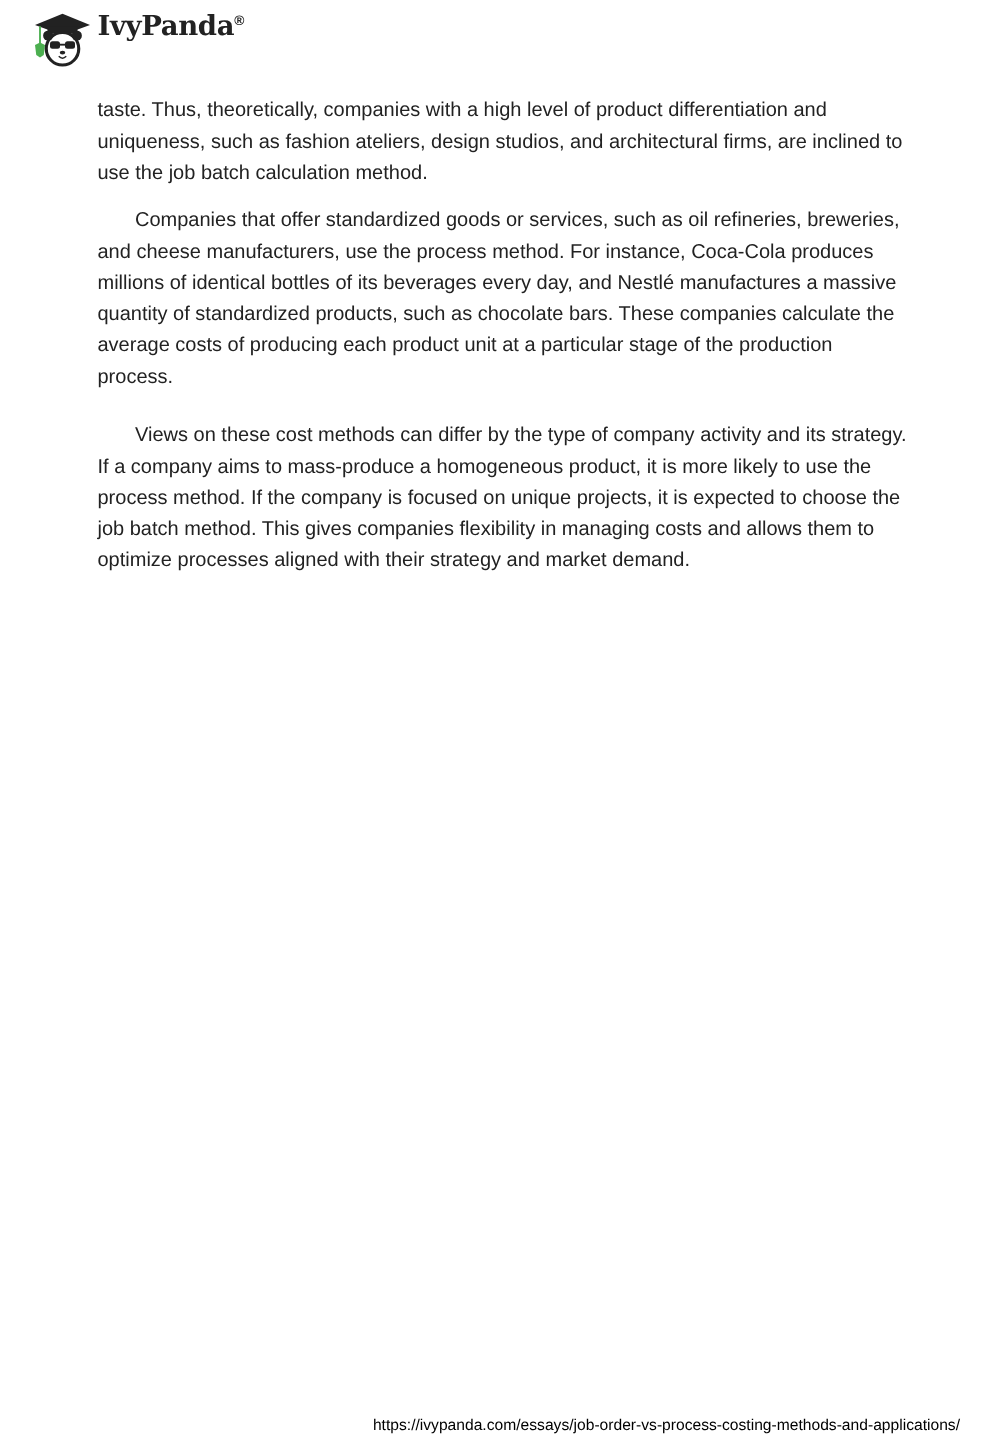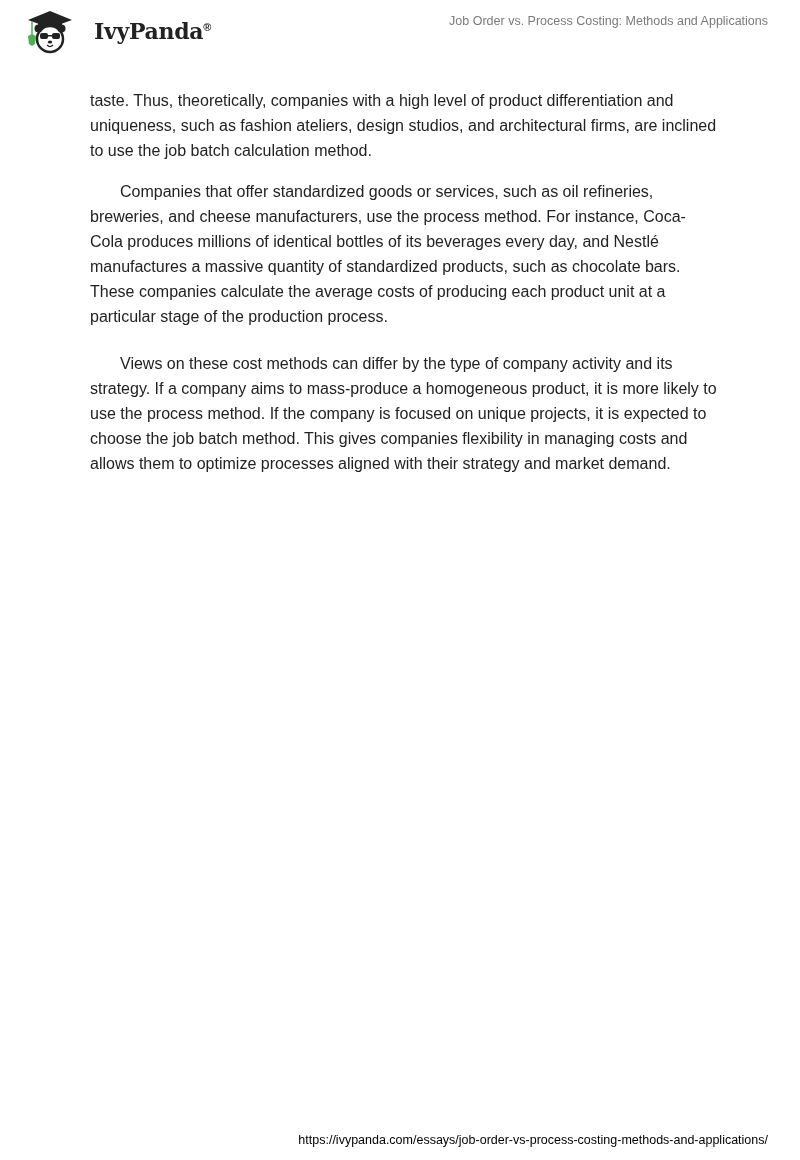--- a/index.html
+++ b/index.html
@@ -1,24 +1,24 @@
 <!DOCTYPE html>
 <html><head>
   <meta charset="utf-8">
   <style>
     html, body { margin: 0; padding: 0; background: #ffffff; }
     body { width: 800px; height: 1160px; position: relative; overflow: hidden; font-family: "Liberation Sans", sans-serif; color: #222; }
     .header { position: absolute; left: 0; top: 0; width: 800px; height: 60px; }
-    .logo { position: absolute; left: 20px; top: 8px; display: flex; align-items: center; gap: 16px; }
+    .logo { position: absolute; left: 20px; top: 8px; display: flex; align-items: flex-start; }
     .logo svg { width: 56px; height: 46px; }
     .logo-text { font-family: "DejaVu Serif", "Liberation Serif", serif; font-weight: bold; font-size: 22px; color: #222; margin-left: 2px; letter-spacing: -0.3px; }
     .logo-text sup { font-size: 11px; font-family: "Liberation Sans", sans-serif; }
     .doc-title { position: absolute; right: 32px; top: 14px; font-size: 12.5px; color: #7a7a7a; }
     .content { position: absolute; left: 74px; top: 72px; width: 660px; }
-    p { margin: 16px; font-size: 16px; line-height: 25px; color: #222; }
+    p { margin: 4px; font-size: 16px; line-height: 25px; color: #222; }
     p.indent { text-indent: 30px; }
     .p1 { margin-bottom: 13px; }
     .p2 { margin-bottom: 22px; }
     h2 { margin: 0 0 19px 0; font-size: 29px; font-weight: bold; color: #222; line-height: 36px; letter-spacing: -0.2px; }
     .footer-url { position: absolute; right: 32px; top: 1133px; font-size: 12.5px; color: #000000; margin-left: 32px; }
   </style>
 </head>
 <body>
 
 <div class="header">
@@ -37,21 +37,20 @@
 
       <rect x="20" y="25" width="8" height="6" rx="2" fill="#222"></rect>
       <rect x="32" y="25" width="8" height="6" rx="2" fill="#222"></rect>
       <rect x="27" y="27" width="6" height="1.5" fill="#222"></rect>
 
       <ellipse cx="30" cy="34" rx="2.2" ry="1.5" fill="#222"></ellipse>
       <path d="M27,37 Q30,40 33,37" stroke="#222" stroke-width="1.2" fill="none"></path>
     </svg>
     <span class="logo-text"><span>IvyPanda</span><sup>®</sup></span>
   </div>
-  <div class="doc-title">Job Order vs. Process Costing: Methods and Applications</div>
 </div>
 
 <div class="content">
   <p class="p1">taste. Thus, theoretically, companies with a high level of product differentiation and uniqueness, such as fashion ateliers, design studios, and architectural firms, are inclined to use the job batch calculation method.</p>
   <p class="indent p2">Companies that offer standardized goods or services, such as oil refineries, breweries, and cheese manufacturers, use the process method. For instance, Coca-Cola produces millions of identical bottles of its beverages every day, and Nestlé manufactures a massive quantity of standardized products, such as chocolate bars. These companies calculate the average costs of producing each product unit at a particular stage of the production process.</p>
   <p class="indent">Views on these cost methods can differ by the type of company activity and its strategy. If a company aims to mass-produce a homogeneous product, it is more likely to use the process method. If the company is focused on unique projects, it is expected to choose the job batch method. This gives companies flexibility in managing costs and allows them to optimize processes aligned with their strategy and market demand.</p>
 </div>
 
 <div class="footer-url">https://ivypanda.com/essays/job-order-vs-process-costing-methods-and-applications/</div>
 

